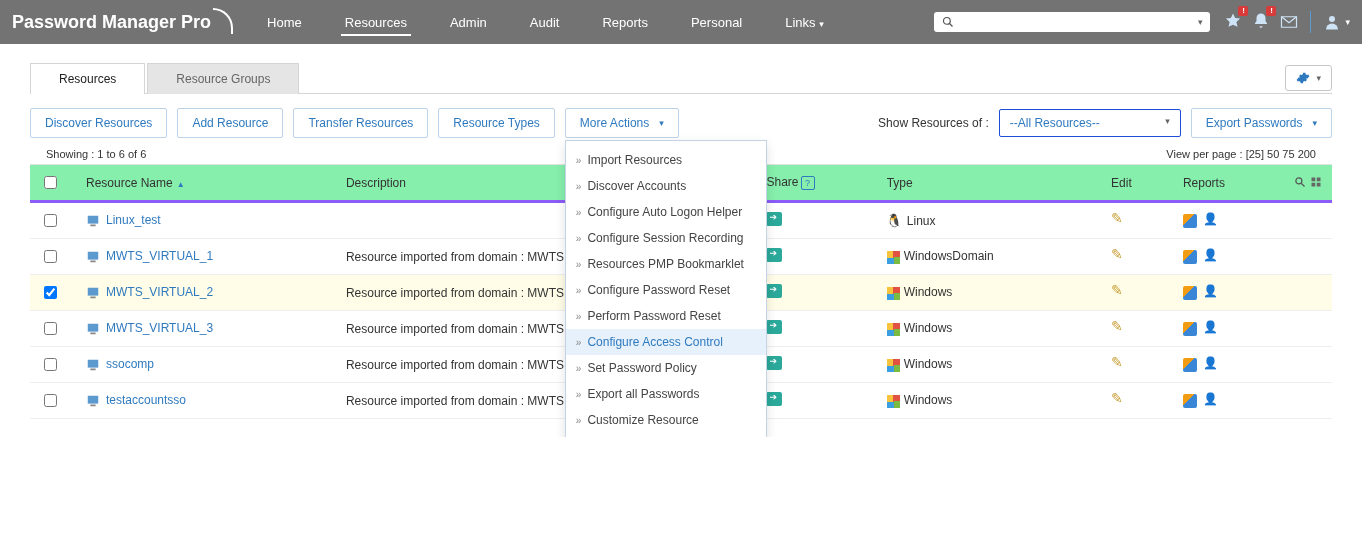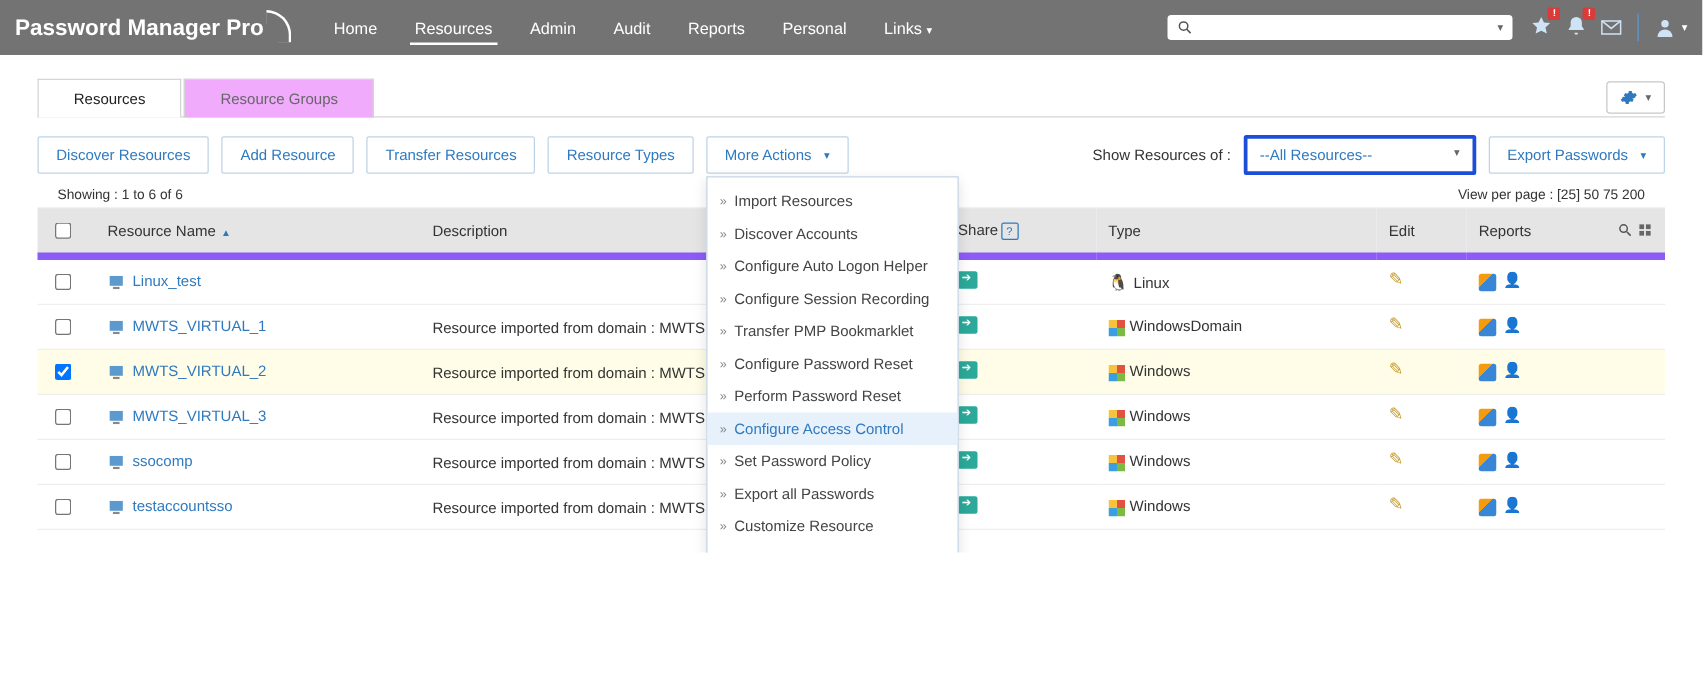--- a/index.html
+++ b/index.html
@@ -1,47 +1,47 @@
 <!DOCTYPE html>
 <html><head>
 <meta charset="utf-8">
 <style>
 html,body{margin:0;padding:0;font-family:Arial,Helvetica,sans-serif;font-size:12px;color:#333;background:#fff}
 .topbar{background:#737373;height:44px;display:flex;align-items:center;padding:0 12px;color:#fff}
 .logo{font-size:18px;font-weight:bold;margin-right:20px;position:relative;padding-right:22px}
 .logo::after{content:"";position:absolute;right:0;top:-4px;width:18px;height:24px;border:2px solid #fff;border-left:none;border-bottom:none;border-radius:0 20px 0 0}
-.nav{display:flex;gap:2px}
+.nav{display:flex;gap:15px}
 .nav a{color:#fff;text-decoration:none;padding:12px 14px;font-size:13px;position:relative}
 .nav a.active{font-weight:500}
 .nav a.active::after{content:"";position:absolute;left:10px;right:10px;bottom:6px;height:2px;background:#fff}
 .spacer{flex:1}
 .search-box{background:#fff;border-radius:3px;padding:4px 8px;display:flex;align-items:center;gap:6px;width:260px;margin-right:14px}
 .search-box input{border:none;outline:none;font-size:12px;flex:1;color:#333}
 .hdr-icons{display:flex;align-items:center;gap:10px}
 .hdr-icon{width:18px;height:18px;fill:#cfe3f6;position:relative}
 .badge{position:absolute;top:-6px;right:-6px;background:#d93a3a;color:#fff;font-size:8px;font-weight:bold;width:10px;height:10px;border-radius:2px;display:flex;align-items:center;justify-content:center}
 .hdr-sep{width:1px;height:22px;background:#5c99cf;margin:0 2px}
 .page{padding:18px 30px}
 .tab-row{display:flex;align-items:center;border-bottom:1px solid #d5d5d5}
-.tab{border:1px solid #d5d5d5;border-bottom:none;padding:8px 28px;background:#f0abfc;color:#666;margin-right:2px;position:relative;top:1px;cursor:pointer}
+.tab{border:1px solid #d5d5d5;border-bottom:none;padding:8px 28px;background:#e5e5e5;color:#666;margin-right:2px;position:relative;top:1px;cursor:pointer}
 .tab.active{background:#fff;color:#222}
 .gear-btn{margin-left:auto;border:1px solid #c7c7c7;border-radius:3px;padding:5px 10px;display:flex;align-items:center;gap:6px;color:#2f7abf;cursor:pointer}
 .action-row{display:flex;align-items:center;gap:10px;margin:14px 0 10px;position:relative;flex-wrap:wrap}
 .btn{border:1px solid #bdd3e8;border-radius:2px;padding:7px 14px;color:#2f7abf;background:#fff;cursor:pointer;font-size:12px;display:flex;align-items:center;gap:6px}
 .btn.group{position:relative}
 .lbl{color:#333}
-.select{border:3px solid #1d4ed8;border-radius:2px;padding:6px 10px;color:#2f7abf;min-width:160px;display:flex;align-items:flex-start;cursor:pointer}
+.select{border:1px solid #1d4ed8;border-radius:2px;padding:6px 10px;color:#2f7abf;min-width:160px;display:flex;align-items:flex-start;cursor:pointer}
 .dropdown{position:absolute;top:32px;left:0;background:#fff;border:1px solid #c3d3e3;box-shadow:0 4px 10px rgba(0,0,0,.12);width:200px;z-index:20;padding:6px 0}
 .dd-item{padding:6px 10px;display:flex;align-items:center;gap:6px;cursor:pointer;font-size:12px;color:#444}
 .dd-item:hover,.dd-item.hover{background:#e6f1fb;color:#2f7abf}
 .dd-arrow{color:#888;font-size:10px}
 .status-row{display:flex;justify-content:space-between;color:#333;font-size:11px;margin:4px 16px}
 .status-row b{font-weight:normal}
 table{width:100%;border-collapse:collapse;margin-top:4px}
-th{background:#e5e5e5;text-align:left;padding:8px 10px;font-weight:normal;color:#333;border-top:1px solid #e3e3e3;border-bottom:6px solid #8b5cf6;font-size:12px}
+th{background:#86efac;text-align:left;padding:8px 10px;font-weight:normal;color:#333;border-top:1px solid #e3e3e3;border-bottom:3px solid #8b5cf6;font-size:12px}
 td{padding:8px 10px;border-bottom:1px solid #eee;font-size:12px;vertical-align:middle}
 tr.sel td{background:#fffde7}
 .rname{color:#2f7abf;text-decoration:none}
 .res-ico{width:14px;height:14px;display:inline-block;vertical-align:middle;margin-right:6px}
 .chk{width:13px;height:13px}
 .share-ico{display:inline-block;width:16px;height:14px;background:#2ba99a;border-radius:2px;position:relative}
 .share-ico::after{content:"➔";color:#fff;font-size:9px;position:absolute;left:3px;top:0}
 .edit-ico{display:inline-block;width:16px;height:14px;position:relative}
 .edit-ico::before{content:"✎";color:#c59b2d;font-size:14px;position:absolute;left:0;top:-2px}
 .rep-icons{display:flex;gap:6px}
@@ -144,21 +144,21 @@
           <div class="dd-item">
             <span class="dd-arrow">»</span>
             <span>Configure Auto Logon Helper</span>
           </div>
           <div class="dd-item">
             <span class="dd-arrow">»</span>
             <span>Configure Session Recording</span>
           </div>
           <div class="dd-item">
             <span class="dd-arrow">»</span>
-            <span>Transfer PMP Bookmarklet</span>
+            <span>Resources PMP Bookmarklet</span>
           </div>
           <div class="dd-item">
             <span class="dd-arrow">»</span>
             <span>Configure Password Reset</span>
           </div>
           <div class="dd-item">
             <span class="dd-arrow">»</span>
             <span>Perform Password Reset</span>
           </div>
           <div class="dd-item hover">

